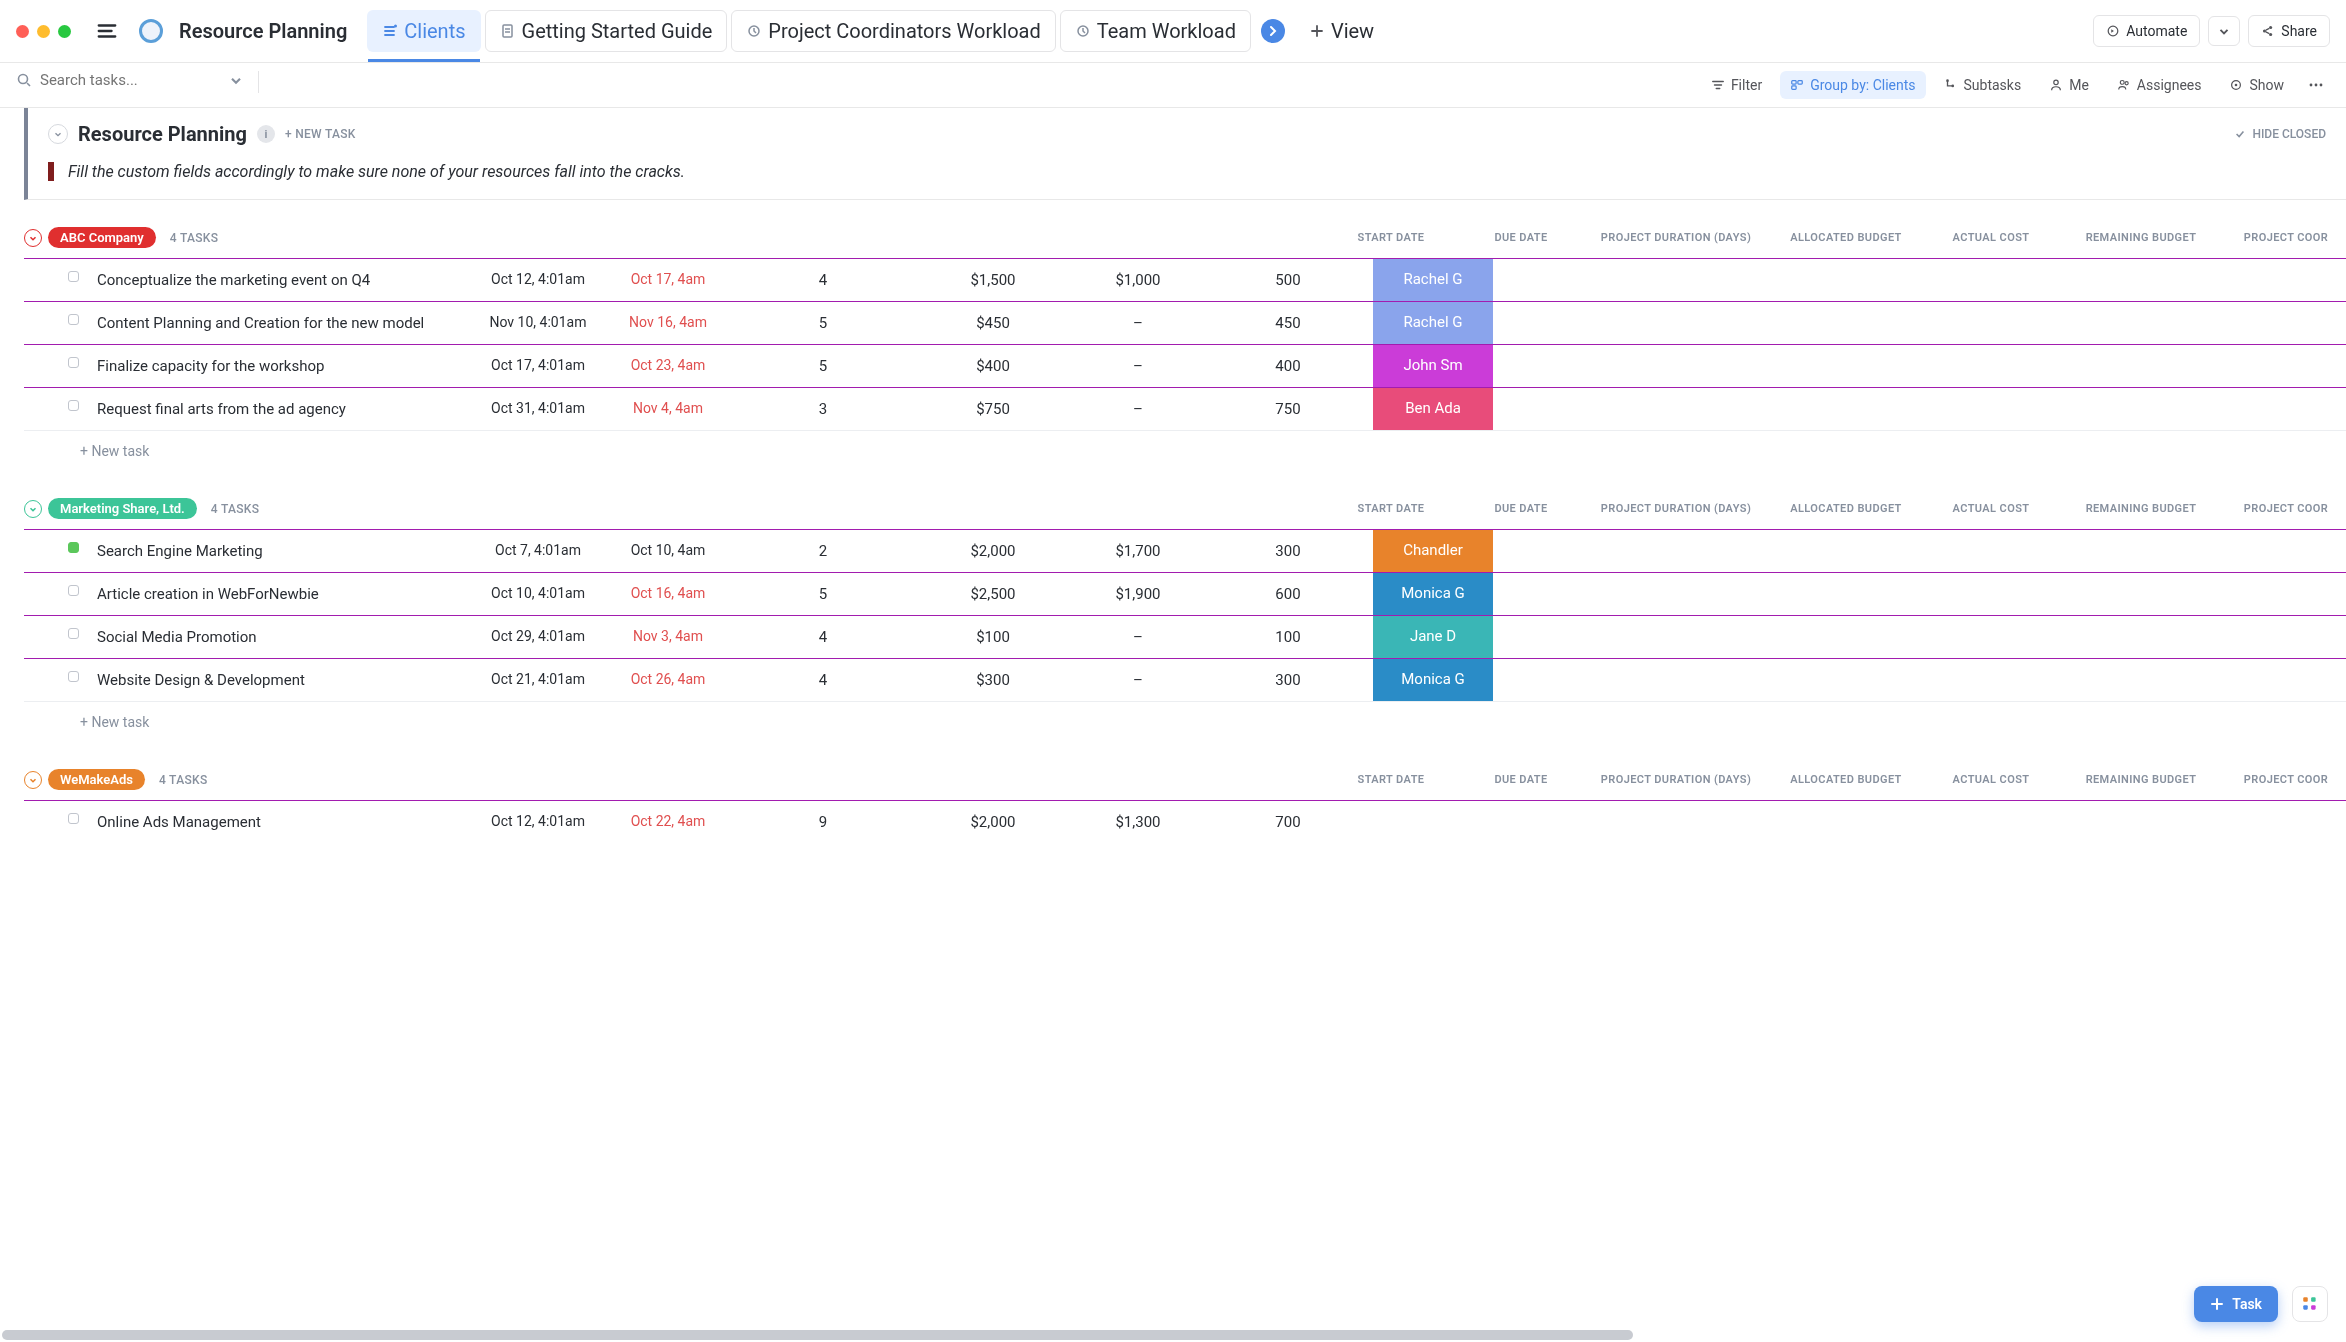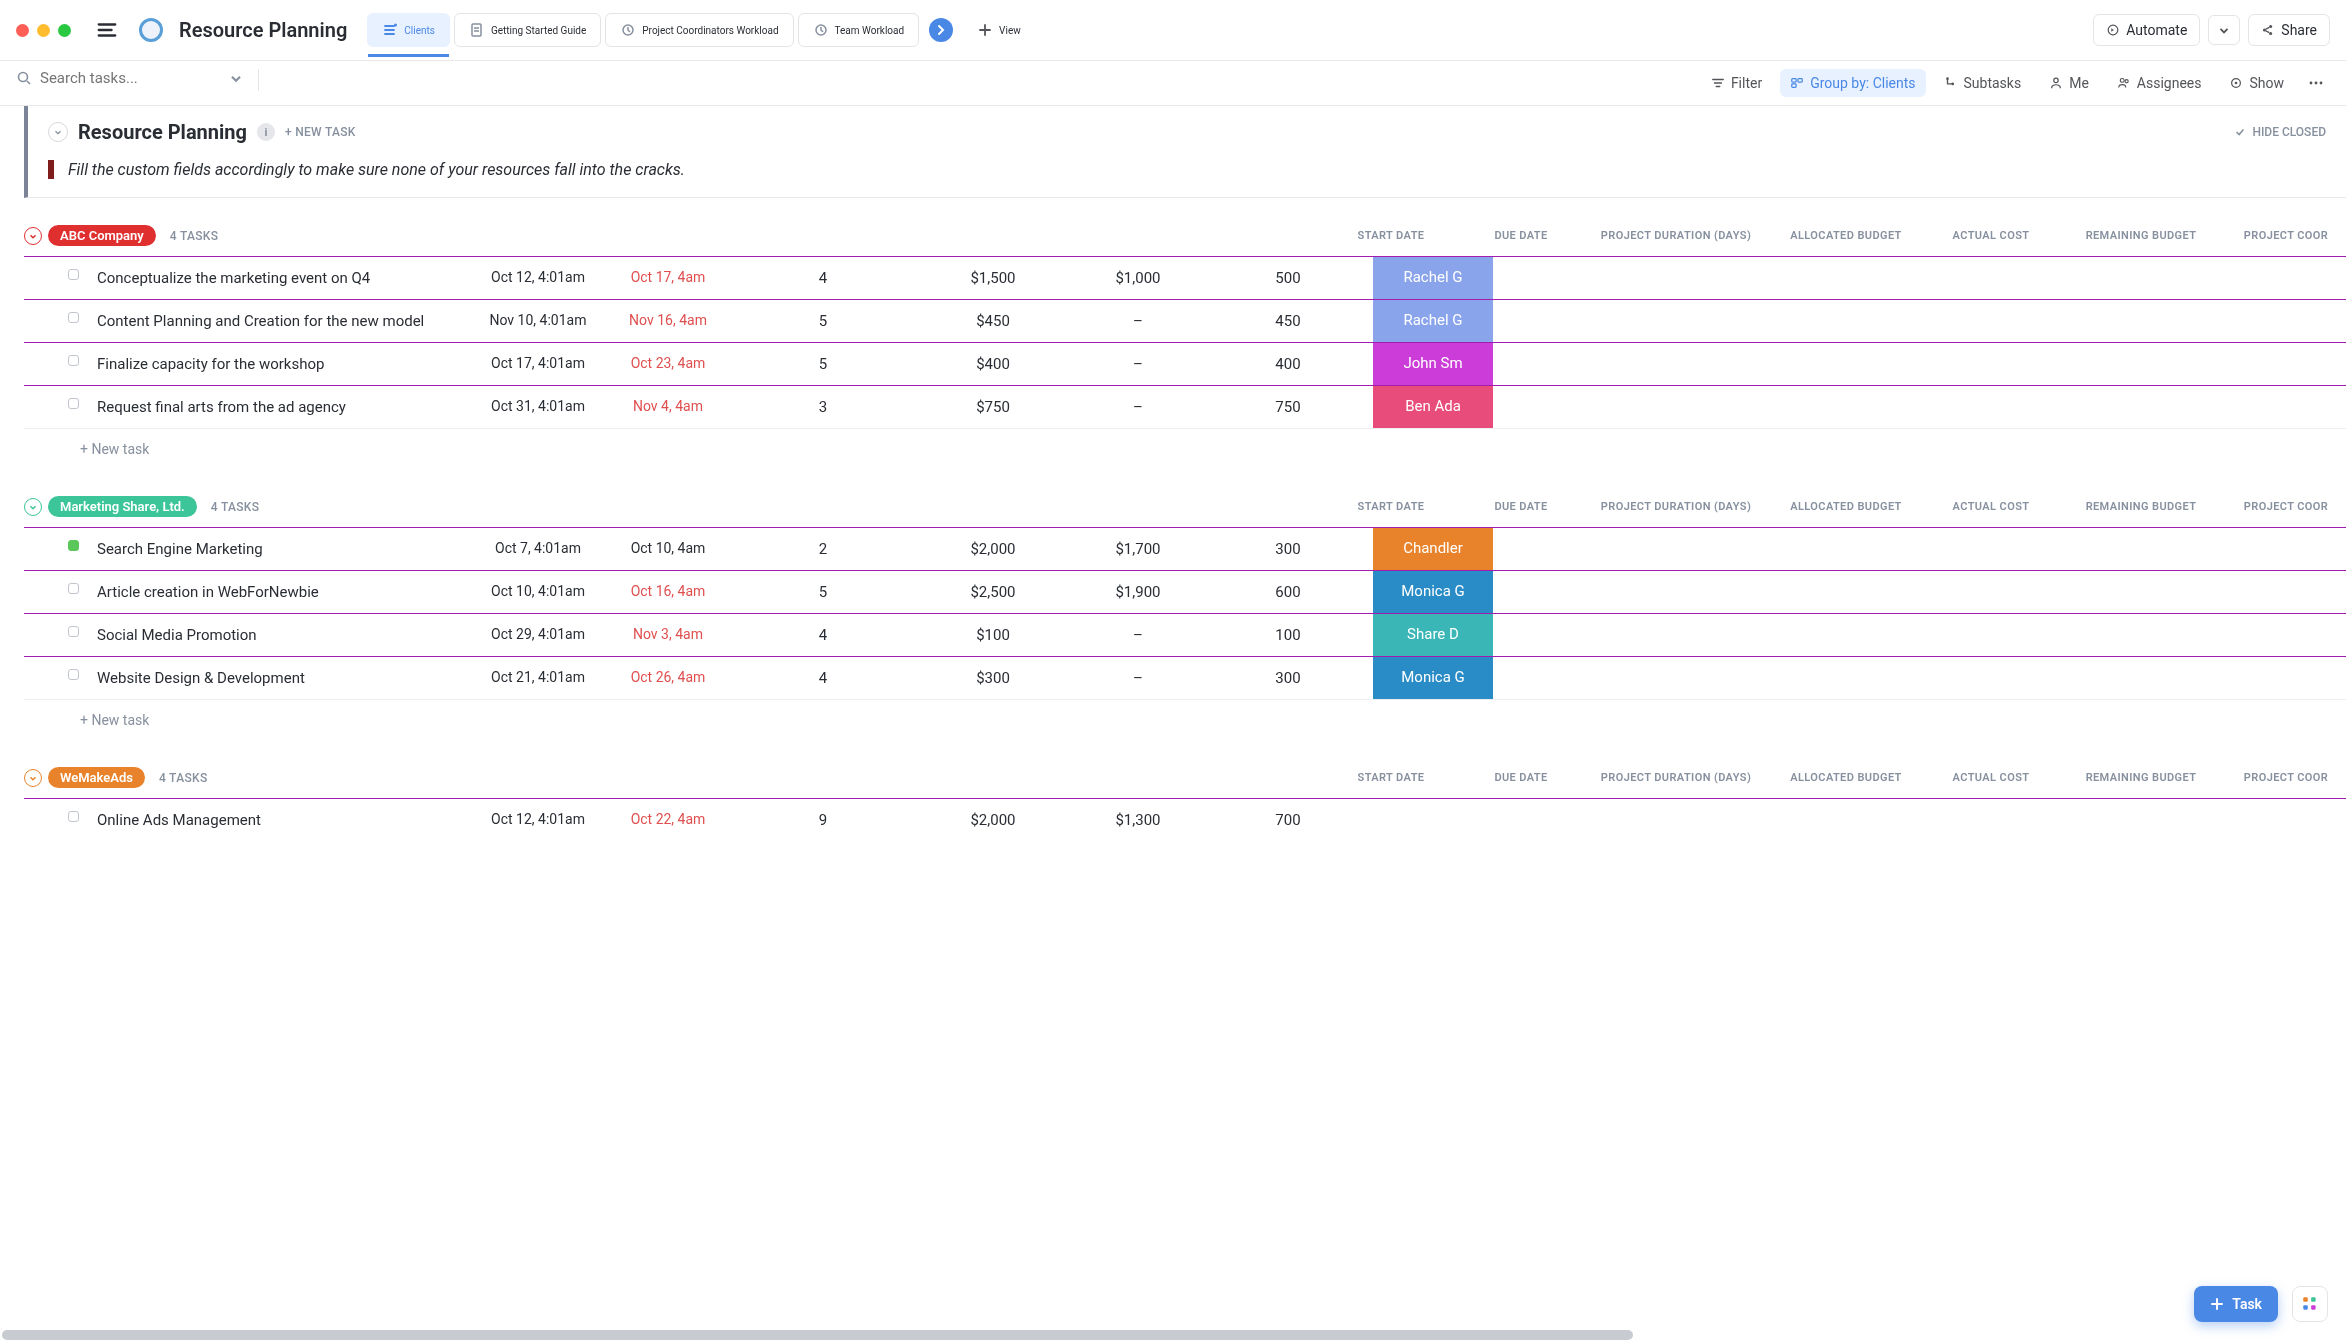--- a/index.html
+++ b/index.html
@@ -9,21 +9,21 @@
 .window-chrome { display: flex; align-items: center; padding: 10px 16px; border-bottom: 1px solid #e8e8e8; gap: 12px; }
 .traffic-lights { display: flex; gap: 8px; margin-right: 8px; }
 .tl { width: 13px; height: 13px; border-radius: 50%; }
 .tl-red { background: #ff5f57; }
 .tl-yellow { background: #febc2e; }
 .tl-green { background: #28c840; }
 .menu-btn { width: 32px; height: 32px; display: flex; align-items: center; justify-content: center; cursor: pointer; border-radius: 6px; }
 .brand-circle { width: 24px; height: 24px; border: 3px solid #5b9fd9; border-radius: 50%; margin: 0 4px; background:#eef3fb; padding:2px; }
 .page-title { font-size: 20px; font-weight: 600; color: #2a2e34; margin-right: 8px; }
 .tabs { display: flex; gap: 4px; align-items: center; flex: 1; }
-.tab { display: flex; align-items: center; gap: 6px; padding: 8px 14px; border: 1px solid #e4e4e6; border-radius: 6px; cursor: pointer; font-size: 10px; color: #2a2e34; white-space: nowrap; }
+.tab { display: flex; align-items: center; gap: 6px; padding: 8px 14px; border: 1px solid #e4e4e6; border-radius: 6px; cursor: pointer; font-size: 20px; color: #2a2e34; white-space: nowrap; }
 .tab svg { width: 16px; height: 16px; flex-shrink:0; }
 .tab.active { background: #e8f1ff; color: #4a88e5; border-color: transparent; position:relative; }
 .tab.active::after { content:""; position:absolute; bottom:-11px; left:0; right:0; height:3px; background:#4a88e5; }
 .tab.divider-tab { border:none; padding:8px 6px; }
 .nav-arrow { width:24px; height:24px; background:#4a88e5; border-radius:50%; display:flex; align-items:center; justify-content:center; color:#fff; }
 .right-actions { display: flex; gap: 8px; align-items: center; }
 .action-btn { display: flex; align-items: center; gap: 6px; padding: 7px 12px; border: 1px solid #e4e4e6; border-radius: 6px; cursor: pointer; font-size: 14px; color: #2a2e34; background:#fff; }
 .action-btn svg { width:14px; height:14px; }
 
 
@@ -368,21 +368,21 @@
           </div>
           <div class="task-row">
       <div class="task-status "></div>
       <div class="task-name">Social Media Promotion</div>
       <div class="c-start date-cell">Oct 29, 4:01am</div>
       <div class="c-due date-cell overdue">Nov 3, 4am</div>
       <div class="c-dur">4</div>
       <div class="c-alloc">$100</div>
       <div class="c-actual">–</div>
       <div class="c-remain">100</div>
-      <div class="c-coord coord-cell" style="background:#3ab6b6;">Share D</div>
+      <div class="c-coord coord-cell" style="background:#3ab6b6;">Jane D</div>
           </div>
           <div class="task-row">
       <div class="task-status "></div>
       <div class="task-name">Website Design &amp; Development</div>
       <div class="c-start date-cell">Oct 21, 4:01am</div>
       <div class="c-due date-cell overdue">Oct 26, 4am</div>
       <div class="c-dur">4</div>
       <div class="c-alloc">$300</div>
       <div class="c-actual">–</div>
       <div class="c-remain">300</div>

